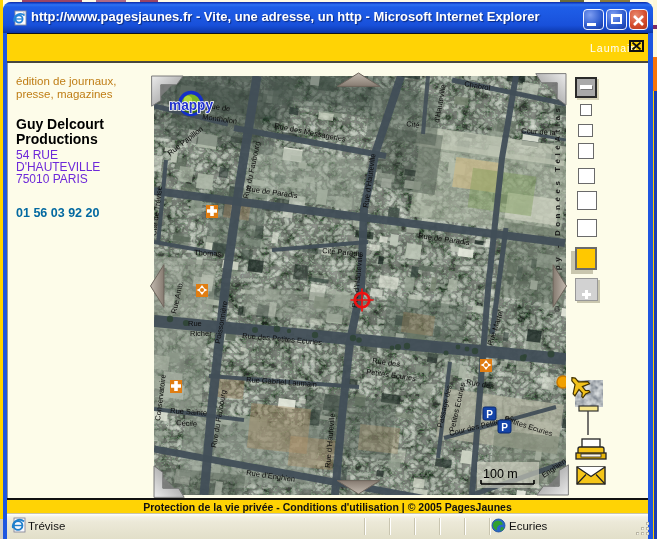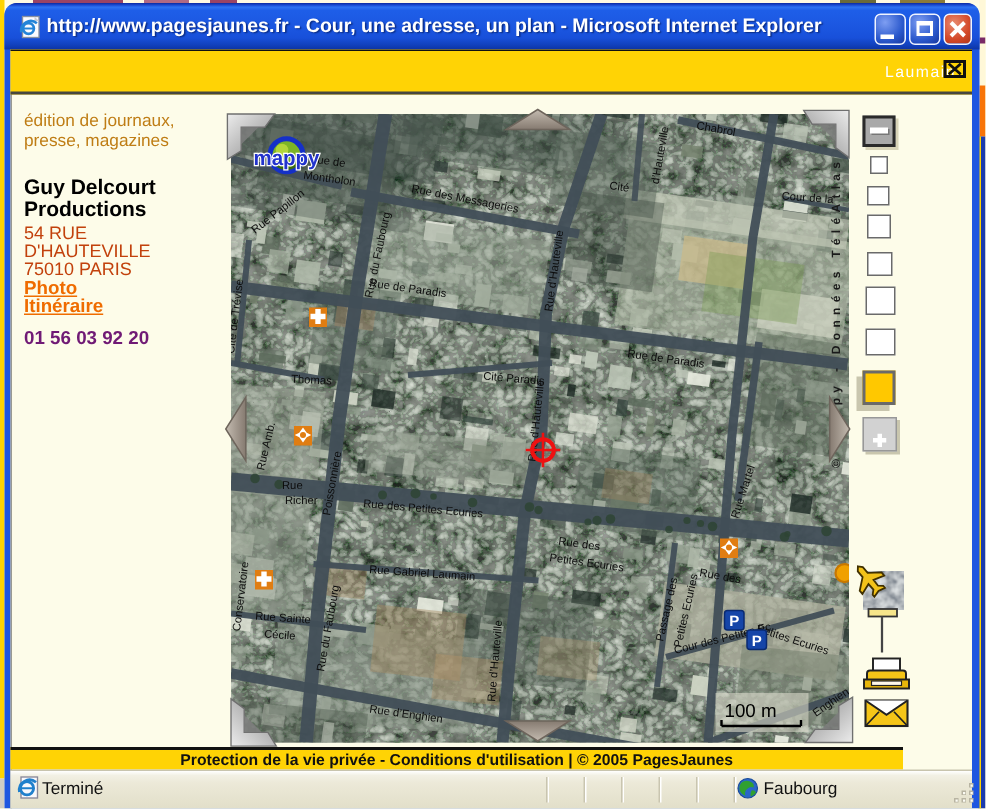--- a/index.html
+++ b/index.html
@@ -30,25 +30,25 @@
 
 #inner{left:4px;top:31px;width:641px;height:506px;background:#fdfce9}
 
 #yhead{left:0;top:0;width:641px;height:30px;background:#ffd305;border-top:1px solid #111;border-bottom:2px solid #47473f}
 #fermer{left:583px;top:8px;color:#fff;font-size:10.5px;letter-spacing:1px}
 #fermx{left:622px;top:6px;width:15px;height:12px;border:2px solid #111;text-align:center;line-height:6px}
 
 #sb{left:9px;top:42px;width:140px;color:#1a1a1a}
 .ed{color:#bf7d15;font-weight:normal;font-size:11.5px;line-height:13px}
 .gd{color:#000;font-weight:bold;font-size:14px;line-height:15px;margin-top:16px}
-.ad{font-size:12px;line-height:12.2px;margin-top:2px;color:#c2410c}
+.ad{font-size:12px;line-height:12.2px;margin-top:2px;color:#6d28d9}
 .lnk{color:#ef6c00;font-weight:bold;font-size:12.5px;line-height:12.2px;text-decoration:underline}
-.ph{font-weight:bold;font-size:12.5px;margin-top:8px;color:#701a75}
-
-#priv{left:0;top:465px;width:595px;height:15px;background:#ffd305;border-top:2px solid #111;text-align:center;color:#111;font-size:10.5px;font-weight:bold;padding-top:1px}
+.ph{font-weight:bold;font-size:12.5px;margin-top:20px;color:#0369a1}
+
+#priv{left:0;top:465px;width:641px;height:15px;background:#ffd305;border-top:2px solid #111;text-align:center;color:#111;font-size:10.5px;font-weight:bold;padding-top:1px}
 
 #status{left:0;top:480px;width:641px;height:26px;background:linear-gradient(180deg,#ffffff 0,#f2f0e4 3px,#ece9d8 8px,#e2dfc9 100%);border-top:1px solid #c8c4ae}
 .sep{top:4px;width:2px;height:17px;border-left:1px solid #c9c5b0;border-right:1px solid #fff}
 #term{left:21px;top:6px;font-size:11.5px;color:#111}
 #inet{left:502px;top:6px;font-size:11.5px;color:#111}
 
 .zsq{border:1px solid #6a6a6a;background:#fff}
 #minus{left:568px;top:44px;width:22px;height:21px;background:#a9a9a9;border:2px solid #2a2a2a;box-shadow:2px 2px 0 #d8d4b8}
 #minusbar{left:573px;top:52px;width:12px;height:4px;background:#fff;box-shadow:1px 1px 0 #777}
 #ysq{left:568px;top:214px;width:22px;height:23px;background:#ffc800;border:2px solid #6a6a6a;box-shadow:-4px 4px 0 #c9c6ae}
@@ -70,42 +70,41 @@
 <div class="abs" id="bgr4"></div>
 <div class="abs" id="win">
  <div class="abs" id="titlebar"></div>
  <div class="abs" id="ieicon"><svg width="16" height="16" viewBox="0 0 16 16">
         <rect x="3" y="1" width="11" height="14" fill="#fbfbff" stroke="#8890a0" stroke-width="0.9"></rect>
         <path d="M11 1 l3 3 h-3 Z" fill="#c8ccd8"></path>
         <circle cx="7" cy="9" r="3.6" fill="none" stroke="#2484d8" stroke-width="1.8"></circle>
         <path d="M2.2 11.5 A6.4 6.4 0 0 1 12.6 5.5" fill="none" stroke="#2484d8" stroke-width="1.8"></path>
         <path d="M3.5 9 h7" stroke="#2484d8" stroke-width="1.3"></path>
       </svg></div>
- <div class="abs" id="titletext">http://www.pagesjaunes.fr - Cour, une adresse, un plan - Microsoft Internet Explorer</div>
+ <div class="abs" id="titletext">http://www.pagesjaunes.fr - Vite, une adresse, un http - Microsoft Internet Explorer</div>
  <div class="abs tbtn" id="btnmin"></div>
     <div class="abs" id="minbar"></div>
  <div class="abs tbtn" id="btnmax"></div>
     <div class="abs" id="maxbox"></div>
  <div class="abs tbtn" id="btncls"></div>
  <div class="abs xline"><svg width="13" height="13">
         <path d="M2 2 L11 11 M11 2 L2 11" stroke="#fff" stroke-width="2.6"></path>
       </svg></div>
  <div class="abs" id="inner">
       <div class="abs" style="left:0;top:0;width:1px;height:506px;background:#9a9a92"></div>
   <div class="abs" id="yhead">
     <div class="abs" id="fermer">Laumain</div>
     <div class="abs" id="fermx"><svg width="11" height="8" viewBox="0 0 11 8">
             <path d="M1.5 0.5 L9.5 7.5 M9.5 0.5 L1.5 7.5" stroke="#111" stroke-width="1.8"></path>
           </svg></div>
   </div>
   <div class="abs" id="sb">
     <div class="ed">édition de journaux,<br>presse, magazines</div>
     <div class="gd">Guy Delcourt<br>Productions</div>
     <div class="ad">54 RUE<br>D'HAUTEVILLE<br>75010 PARIS</div>
-    <div class="lnk">Photo<br>Itinéraire</div>
     <div class="ph">01 56 03 92 20</div>
   </div>
   <div class="abs" style="left:143px;top:39px;width:422px;height:427px"><svg width="422" height="427" viewBox="0 0 422 427">
           <defs>
 <filter id="nzlo" x="0" y="0" width="100%" height="100%">
  <feTurbulence type="fractalNoise" baseFrequency="0.09 0.1" numOctaves="5" seed="14" result="t"></feTurbulence>
  <feColorMatrix in="t" type="matrix" values="2.1 0 0 0 -0.62  2.05 0 0 0 -0.55  1.95 0 0 0 -0.58  0 0 0 0 1"></feColorMatrix>
 </filter>
 <filter id="nzhi" x="0" y="0" width="100%" height="100%">
  <feTurbulence type="fractalNoise" baseFrequency="0.030 0.035" numOctaves="3" seed="9" result="t"></feTurbulence>
@@ -610,17 +609,17 @@
             </g>
 <g fill="#fcfcf4">
               <rect x="11" y="2" width="1.5" height="1.5"></rect>
               <rect x="11" y="7" width="1.5" height="1.5"></rect>
               <rect x="6" y="7" width="1.5" height="1.5"></rect>
               <rect x="11" y="12" width="1.5" height="1.5"></rect>
               <rect x="6" y="12" width="1.5" height="1.5"></rect>
               <rect x="1" y="12" width="1.5" height="1.5"></rect>
             </g>
           </svg></div>
-        <div class="abs" id="term">Terminé</div>
-   <div class="abs" id="inet">Faubourg</div>
+        <div class="abs" id="term">Trévise</div>
+   <div class="abs" id="inet">Ecuries</div>
   </div>
  </div>
 </div>
 
 </body></html>

